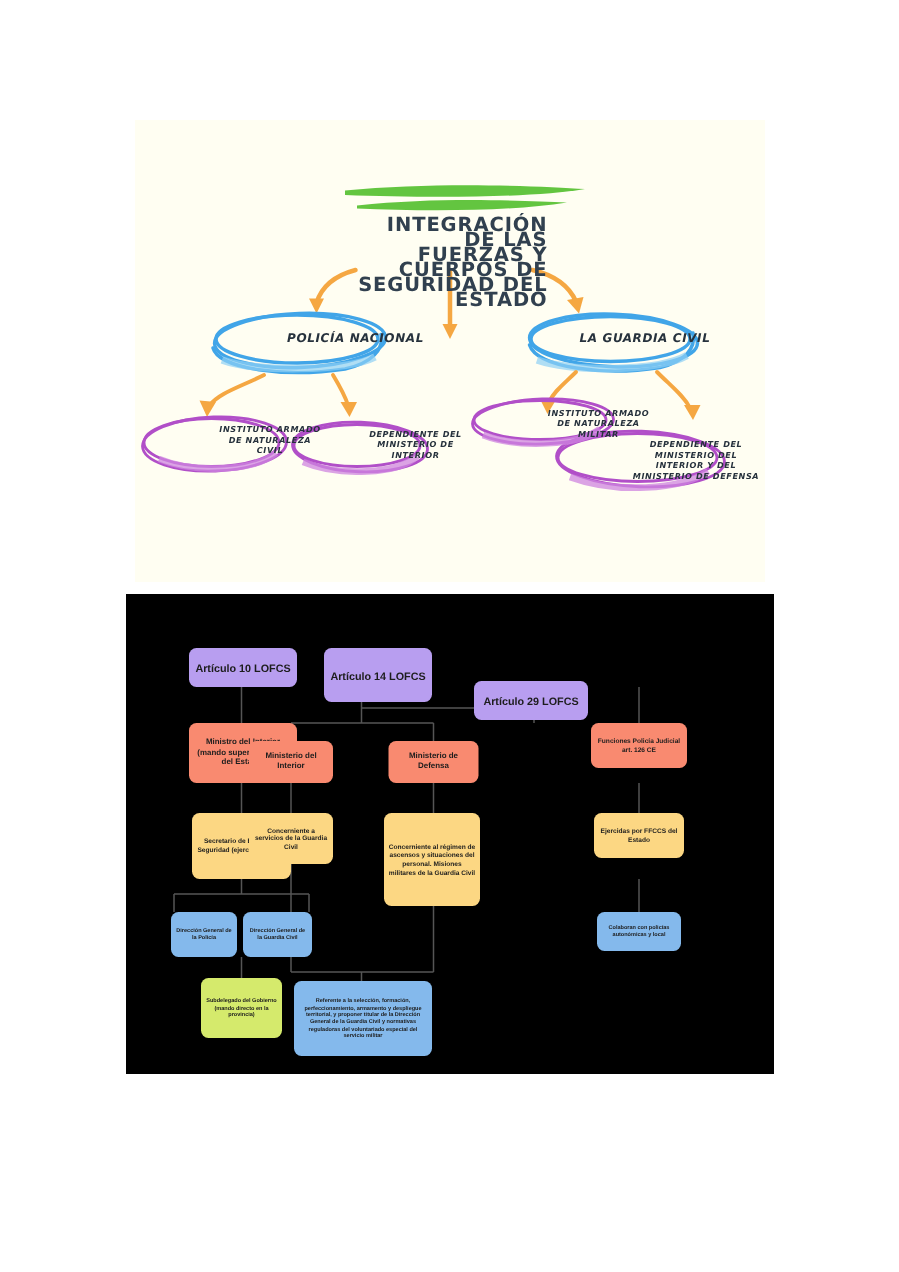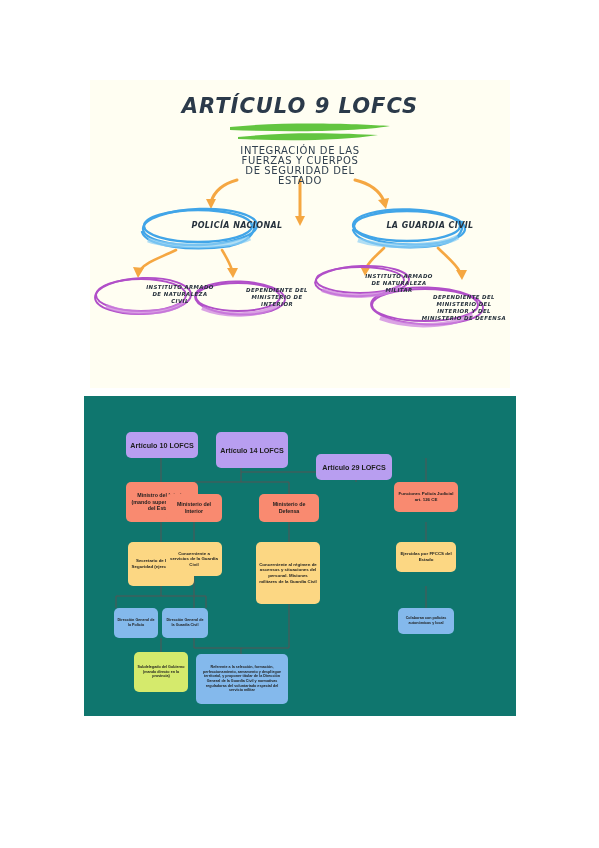--- a/index.html
+++ b/index.html
@@ -16,38 +16,38 @@
   }
   #sheet1 svg{position:absolute;left:0;top:0;width:420px;height:308px;}
 
   .hd-title{
     position:absolute;left:0;top:14px;width:420px;text-align:center;
     font-family:"DejaVu Sans", sans-serif;
     font-style:italic;font-weight:bold;font-size:21px;letter-spacing:1px;
     color:#2b3a4a;
   }
   .hd-sub{
-    position:absolute;left:145px;top:66px;width:130px;text-align:center;
+    position:absolute;left:145px;top:66px;width:130px;text-align:right;
     font-family:"DejaVu Sans", sans-serif;
-    font-size:10px;line-height:10px;letter-spacing:.6px;color:#31404f;
+    font-size:13px;line-height:10px;letter-spacing:.6px;color:#31404f;font-weight:bold;
   }
   .ell-label{
     position:absolute;text-align:center;
     font-family:"DejaVu Sans", sans-serif;
     font-style:italic;font-weight:bold;color:#27323d;
     letter-spacing:.4px;
     margin-left:39px;
   }
   .ell-blue{font-size:8px;}
   .ell-pur{font-size:5.4px;line-height:7px;}
 
   
   #sheet2{
     position:absolute;left:84px;top:396px;width:432px;height:320px;
-    background:#0f766e;
+    background:#000000;
   }
   #sheet2 svg.lines{position:absolute;left:0;top:0;width:432px;height:320px;}
   .node{
     position:absolute;box-sizing:border-box;
     display:flex;align-items:center;justify-content:center;text-align:center;
     border-radius:5px;color:#1d1d1d;
     font-family:"Liberation Sans", sans-serif;
     padding:2px 3px;
   }
   .n-purple{background:#b89ef0;font-size:7.2px;line-height:9px;font-weight:bold;}
@@ -130,21 +130,20 @@
       </g>
     </g>
     <g stroke="#cf85e0" stroke-width="4.5" fill="none" opacity=".75">
       <path d="M16 226 C40 236, 80 234, 94 222"></path>
       <path d="M112 228 C136 238, 176 236, 188 224"></path>
       <path d="M232 210 C256 219, 296 217, 310 206"></path>
       <path d="M290 238 C320 249, 364 247, 382 234"></path>
     </g>
   </svg>
 
-  <div class="hd-title">ARTÍCULO 9 LOFCS</div>
   <div class="hd-sub">INTEGRACIÓN DE LAS FUERZAS Y CUERPOS DE SEGURIDAD DEL ESTADO</div>
 
   <div class="ell-label ell-blue" style="left:58px;top:141px;width:100px;">POLICÍA NACIONAL</div>
   <div class="ell-label ell-blue" style="left:252px;top:141px;width:98px;">LA GUARDIA CIVIL</div>
 
   <div class="ell-label ell-pur" style="left:14px;top:204px;width:74px;">INSTITUTO ARMADO DE NATURALEZA CIVIL</div>
   <div class="ell-label ell-pur" style="left:114px;top:207px;width:68px;">DEPENDIENTE DEL MINISTERIO DE INTERIOR</div>
   <div class="ell-label ell-pur" style="left:234px;top:193px;width:72px;">INSTITUTO ARMADO DE NATURALEZA MILITAR</div>
   <div class="ell-label ell-pur" style="left:291px;top:214px;width:88px;">DEPENDIENTE DEL MINISTERIO DEL INTERIOR Y DEL MINISTERIO DE DEFENSA</div>
 </div>

